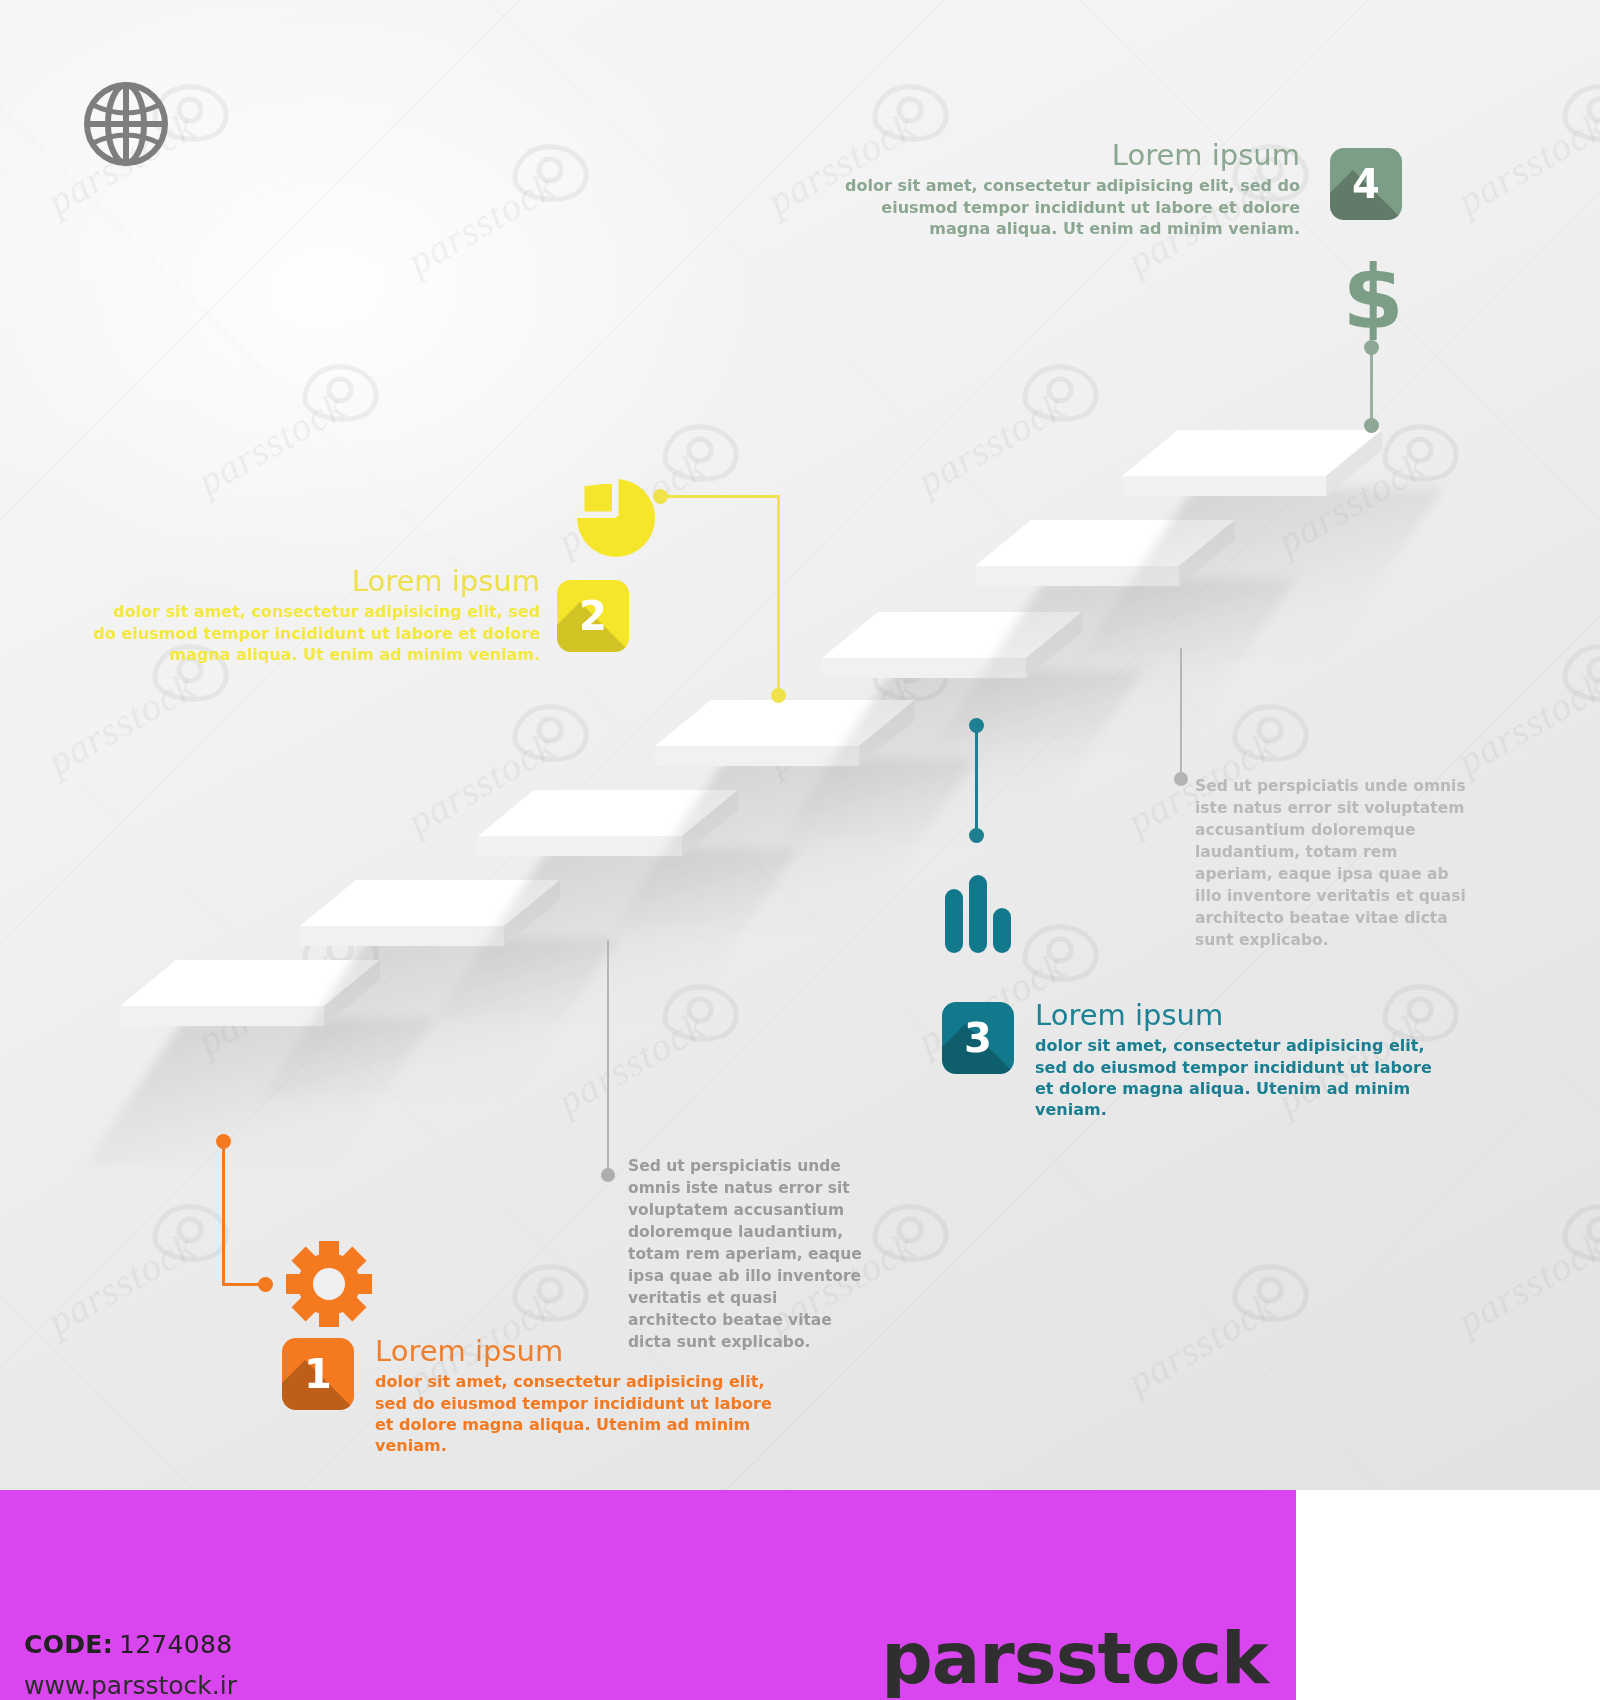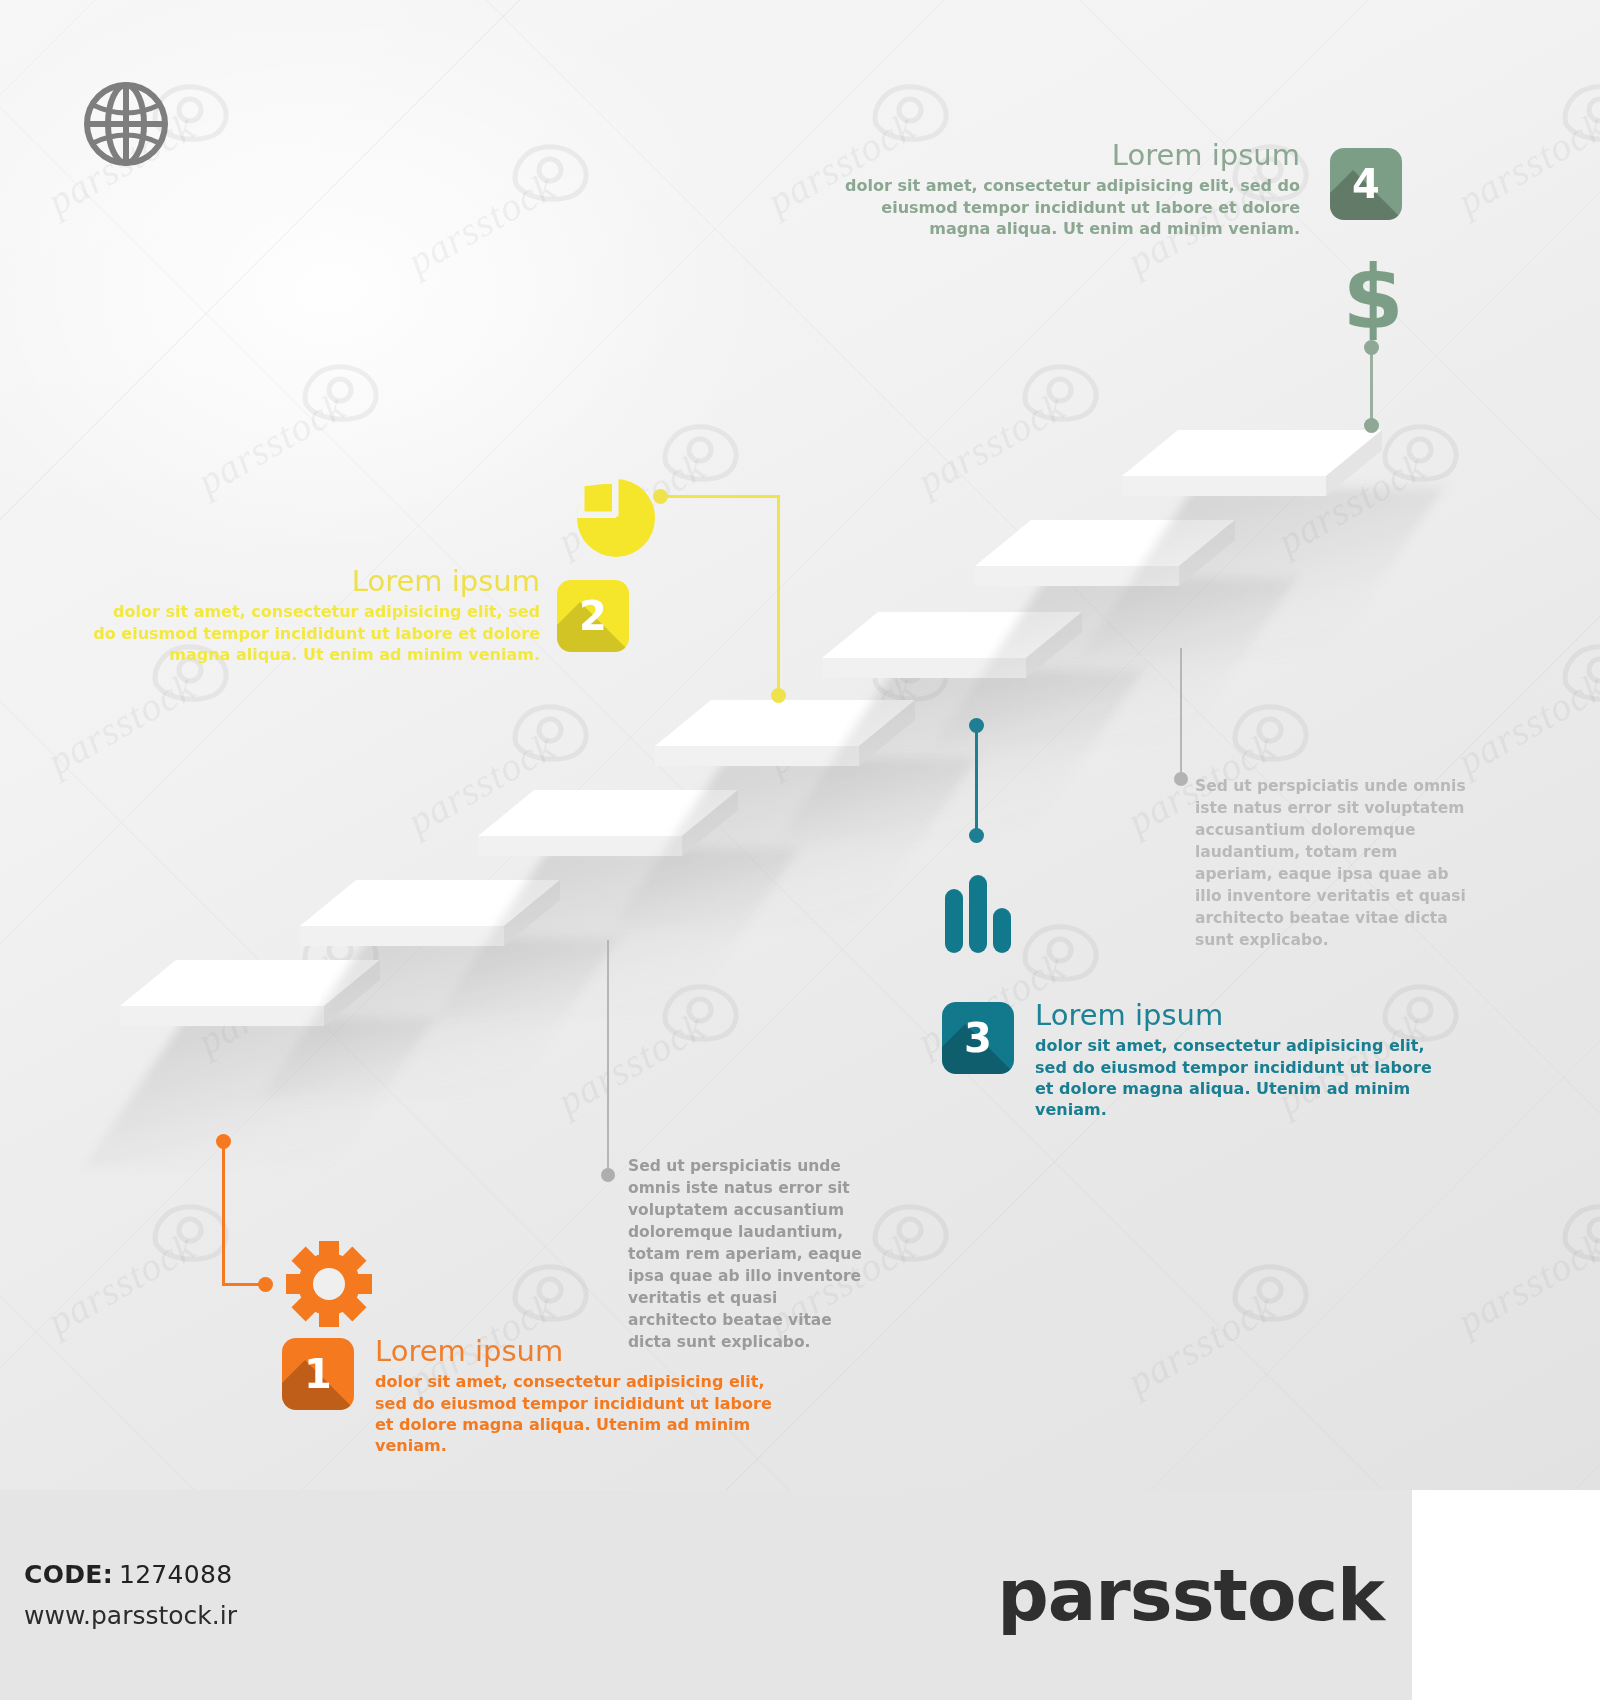--- a/index.html
+++ b/index.html
@@ -145,23 +145,23 @@
     color: #9b9b9b;
     font-size: 15.5px;
     line-height: 1.42;
   }
   .gray-para.faint { color: #b9b9b9; }
 
   
   #footer {
     position: absolute;
     left: 0; top: 1490px;
-    width: 1412px; height: 210px;
-    background: #e5e5e5;
-    display: flex; align-items: center; justify-content: space-between;
+    width: 1296px; height: 210px;
+    background: #d946ef;
+    display: flex; align-items: flex-end; justify-content: space-between;
   }
   #footer-left { padding-left: 24px; }
   .code-row {
     font-family: "DejaVu Sans", sans-serif;
     font-size: 25px;
     color: #222;
     letter-spacing: 0.3px;
   }
   .code-row .lbl { font-weight: bold; }
   .code-row .val { font-weight: normal; margin-left: 6px; }

